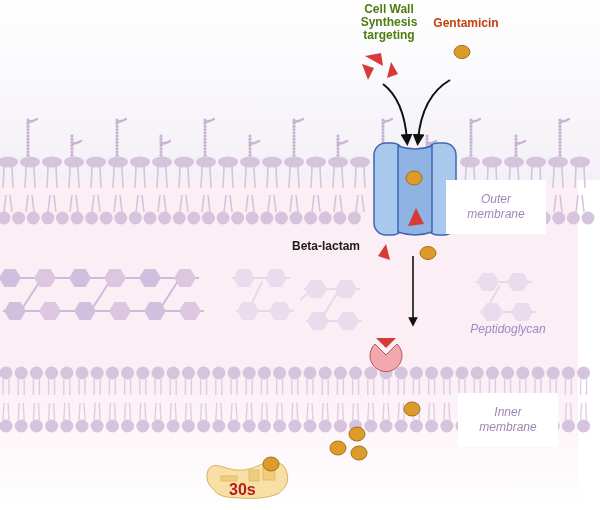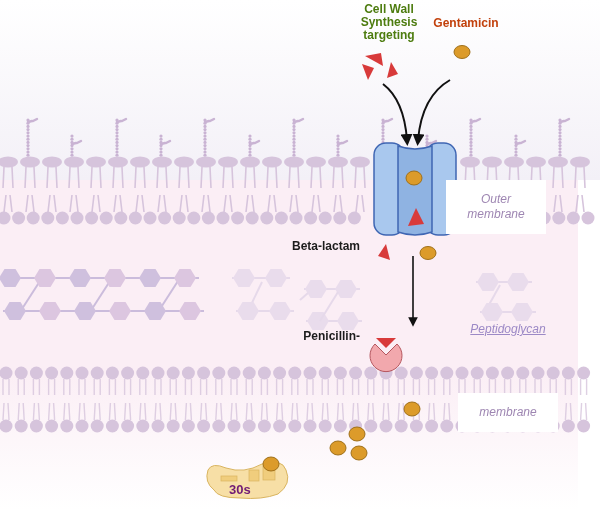--- a/index.html
+++ b/index.html
@@ -526,24 +526,24 @@
   <div>Cell Wall</div>
   <div>Synthesis</div>
   <div>targeting</div>
 </div>
 <div class="lbl lbl-red" style="left:420px; top:17px; width:92px; color:#c2410c;">Gentamicin</div>
 
 <div class="lbl lbl-dark" style="left:260px; top:240px; width:100px;">
   <div>Beta-lactam</div>
 </div>
 <div class="lbl lbl-dark" style="left:240px; top:330px; width:120px;">
-  <div>Penicillin-</div>
 </div>
 
 <div class="lbl-region lbl-box" style="left:446px; top:180px; width:92px;">
   <div>Outer</div>
   <div>membrane</div>
 </div>
-<div class="lbl-region" style="left:458px; top:322px; width:100px; color:#9c89c6;text-decoration:underline;">Peptidoglycan</div>
+<div class="lbl-region" style="left:458px; top:322px; width:100px; color:#9c89c6;">Peptidoglycan</div>
 <div class="lbl-region lbl-box" style="left:458px; top:393px; width:92px;">
+  <div>Inner</div>
   <div>membrane</div>
 </div>
-<div class="lbl" style="left:229px; top:483px; font-size:13px; color:#701a75;">30s</div>
+<div class="lbl" style="left:229px; top:483px; font-size:16px; color:#b91c1c;">30s</div>
 
 </body></html>

